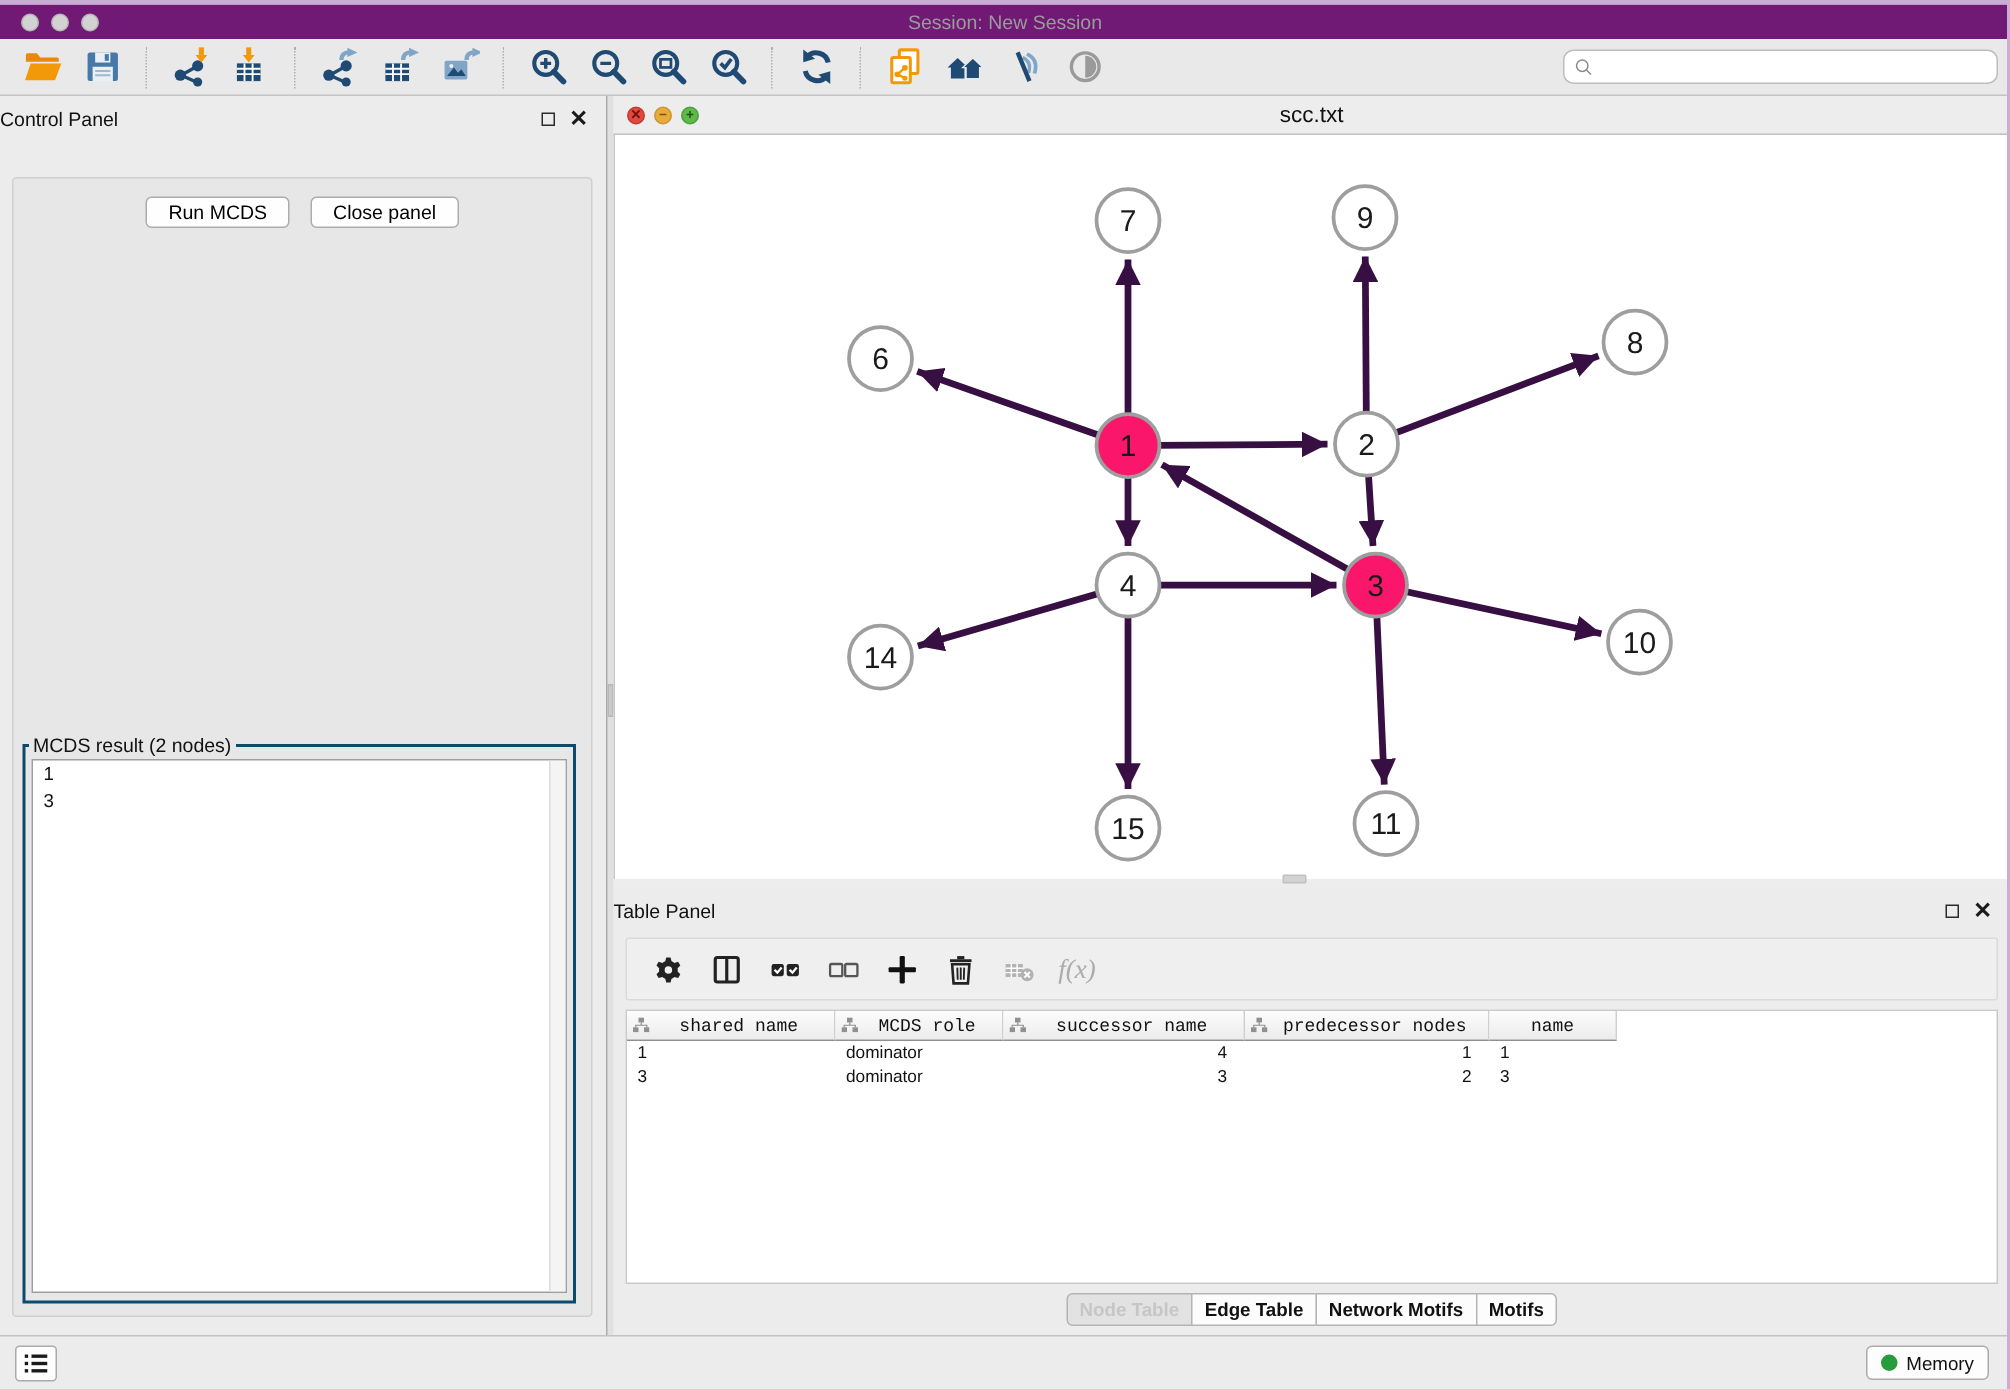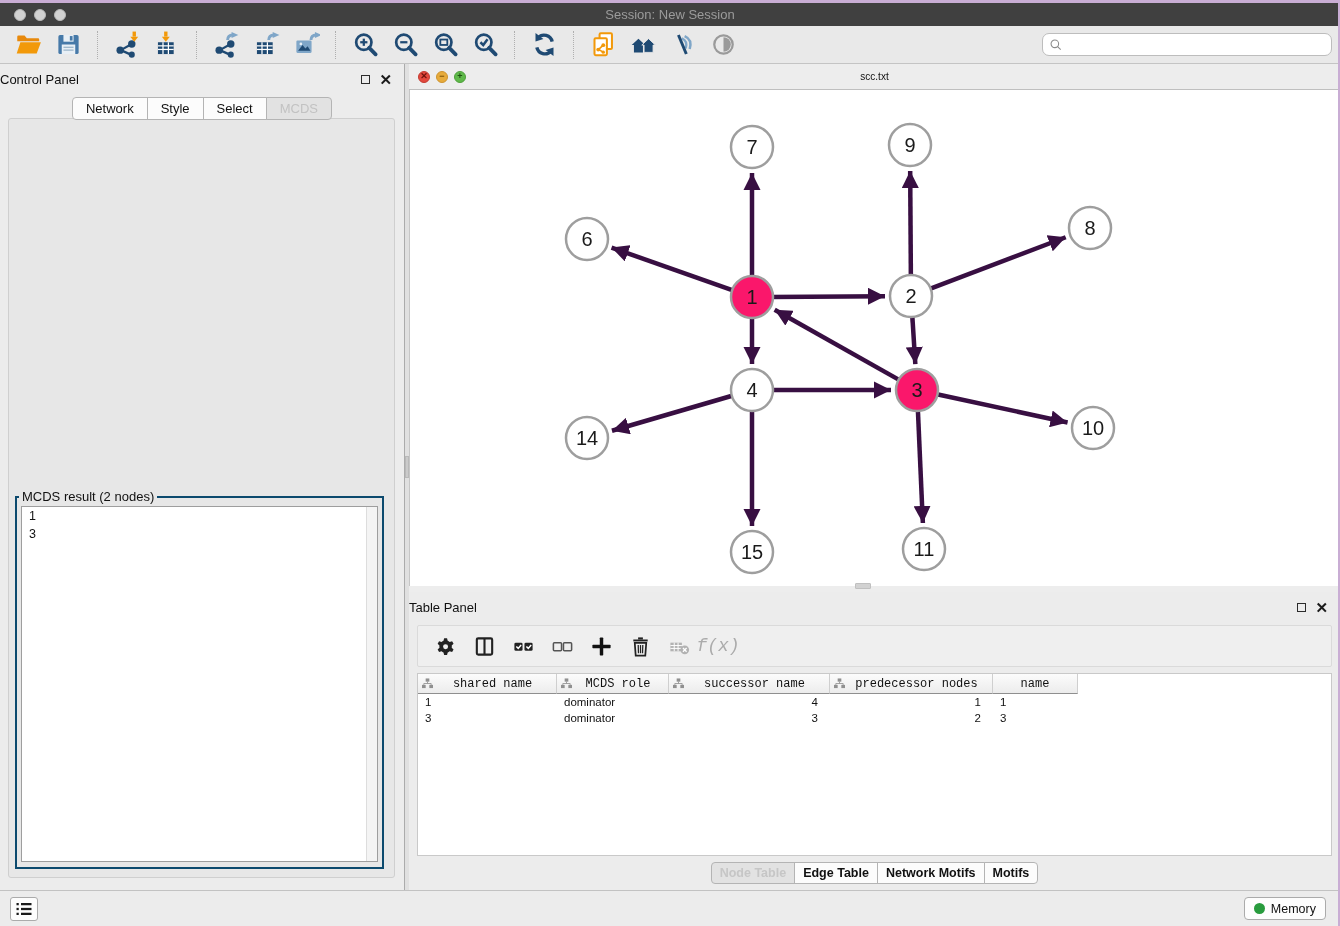--- a/index.html
+++ b/index.html
@@ -2,21 +2,21 @@
 <html><head>
 <meta charset="utf-8">
 <style>
   * { margin:0; padding:0; box-sizing:border-box; }
   html,body { width:1340px; height:926px; overflow:hidden; }
   body { font-family:"Liberation Sans", sans-serif; background:#ECECEC; position:relative; color:#111; }
 
   
   .top-strip { position:absolute; top:0; left:0; right:0; height:3px; background:#C9ADD4; z-index:50; }
   .right-strip { position:absolute; top:0; right:0; width:2px; bottom:0; background:#C9ADD4; z-index:50; }
-  .titlebar { position:absolute; top:3px; left:0; right:0; height:23px; background:#404040; display:flex; align-items:center; }
+  .titlebar { position:absolute; top:3px; left:0; right:0; height:23px; background:#701a75; display:flex; align-items:center; }
   .tl-group { display:flex; gap:8px; margin-left:14px; }
   .tl { width:12px; height:12px; border-radius:50%; background:#D2D2D2; border:1px solid #B8B8B8; display:flex; align-items:center; justify-content:center; font-size:8px; line-height:1; color:rgba(0,0,0,.45); }
   .titlebar-title { position:absolute; left:0; right:0; text-align:center; font-size:13px; color:#9B9B9B; }
 
   
   .toolbar { position:absolute; top:26px; left:0; right:0; height:38px; background:#E9E9E9; border-bottom:1px solid #C4C4C4; display:flex; align-items:center; padding:0 8px; }
   .tb-icon { width:30px; height:30px; display:flex; align-items:center; justify-content:center; margin:0 5px; }
   .tb-icon svg { width:27px; height:27px; }
   .tb-sep { width:1px; height:28px; border-left:1px dotted #AFAFAF; margin:0 9px; }
   .searchbox { margin-left:auto; width:290px; height:23px; background:#FFF; border:1px solid #BDBDBD; border-radius:7px; display:flex; align-items:center; padding-left:6px; }
@@ -50,31 +50,31 @@
   .result-line { font-size:12.5px; line-height:17px; padding-left:7px; padding-top:1px; }
 
   
   .v-split { position:absolute; left:404px; top:64px; width:5px; bottom:36px; background:#E0E0E0; border-left:1px solid #ABABAB; }
   .v-split-handle { position:absolute; left:0; top:392px; width:4px; height:22px; background:#CACACA; border:1px solid #B9B9B9; }
 
   
   .net-window { position:absolute; left:409px; top:64px; right:0; height:528px; }
   .net-titlebar { position:absolute; top:0; left:0; right:0; height:26px; background:#EDEDED; border-bottom:1px solid #BFBFBF; display:flex; align-items:center; }
   .net-tl { width:12px; height:12px; border-radius:50%; display:flex; align-items:center; justify-content:center; font-size:9px; font-weight:bold; line-height:1; }
-  .net-title { position:absolute; left:0; right:0; text-align:center; font-size:10px; color:#111; }
+  .net-title { position:absolute; left:0; right:0; text-align:center; font-size:15px; color:#111; }
   .net-canvas { position:absolute; top:26px; left:0; right:0; bottom:6px; background:#FFF; border-left:1px solid #C6C6C6; }
   .net-bottom { position:absolute; bottom:0; left:0; right:0; height:6px; background:#EDEDED; }
   .h-handle { position:absolute; left:446px; top:-3px; width:16px; height:6px; background:#D2D2D2; border:1px solid #C0C0C0; border-radius:1px; }
 
   
   .table-panel { position:absolute; left:409px; top:592px; right:0; bottom:36px; background:#ECECEC; }
   .tp-toolbar { position:absolute; left:8px; right:8px; top:33px; height:42px; background:#EFEFEF; border:1px solid #DADADA; border-radius:2px; display:flex; align-items:center; padding-left:14px; }
   .tp-icon { width:26px; height:26px; display:flex; align-items:center; justify-content:center; margin-right:13px; }
   .tp-icon svg { width:23px; height:23px; }
-  .fx { font-family:Liberation Mono, monospace; font-style:italic; font-size:18px; color:#ABABAB; }
+  .fx { font-family:Liberation Serif, serif; font-style:italic; font-size:18px; color:#ABABAB; }
   .tp-table { position:absolute; left:8px; right:8px; top:81px; bottom:34px; background:#FFF; border:1px solid #C9C9C9; overflow:hidden; }
   .th-row { display:flex; height:20px; }
   .th-cell { background:linear-gradient(#FCFCFC,#ECECEC); border-right:1px solid #CFCFCF; border-bottom:1px solid #8F8F8F; display:flex; align-items:center; font-size:12px; padding:0 4px; }
   .th-cell .th-label { flex:1; text-align:center;font-family:Liberation Mono, monospace; }
   .td-row { display:flex; height:16px; align-items:center; }
   .td-cell { font-size:11.5px; overflow:hidden; white-space:nowrap; }
   .tp-tabs { position:absolute; bottom:6px; left:0; right:0; display:flex; justify-content:center; }
   .tp-tabs .seg-tab { font-size:12.5px; font-weight:bold; padding:3px 8px; }
   .tp-tabs .seg-tab.active { color:#C6C6C6; }
 
@@ -261,27 +261,25 @@
 </div>
 
 <div class="control-panel">
   <div class="panel-header">
     <span class="panel-title">Control Panel</span>
     <span class="panel-hicons">
       <span class="float-ic"></span>
       <span class="close-ic">✕</span>
     </span>
   </div>
-  <div class="cp-tabs">
-      <div class="seg-tab">Network</div>
-      <div class="seg-tab">Style</div>
-      <div class="seg-tab">Select</div>
-      <div class="seg-tab active">MCDS</div>
+  <div class="cp-content">
+    <div class="cp-buttons">
+      <button class="btn">Run MCDS</button>
+      <button class="btn">Close panel</button>
     </div>
-  <div class="cp-content">
     <fieldset class="result-fieldset">
       <legend>MCDS result (2 nodes)</legend>
       <div class="result-inner">
         <div>
             <div class="result-line">1</div>
             <div class="result-line">3</div>
           </div>
         <div class="result-scroll"></div>
       </div>
     </fieldset>

